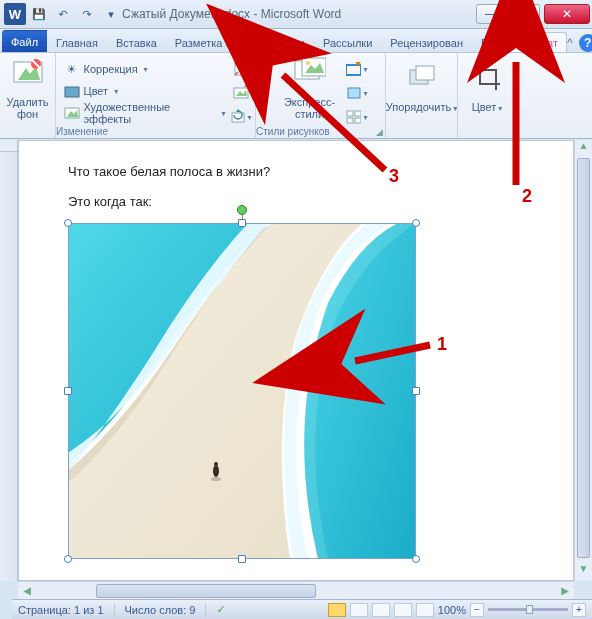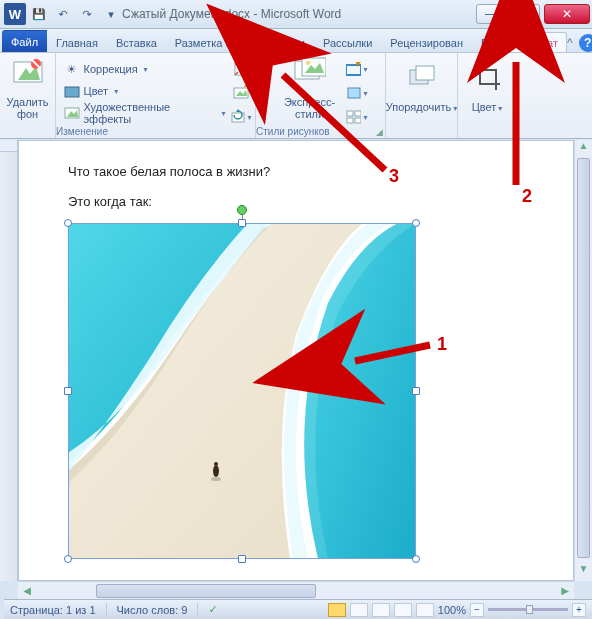--- a/index.html
+++ b/index.html
@@ -64,21 +64,21 @@
 .sel-img-wrap .h-bl { bottom: -4px; left: -4px; }
 .sel-img-wrap .h-br { bottom: -4px; right: -4px; }
 .sel-img-wrap .h-t { top: -4px; left: 50%; transform: translateX(-50%); border-radius: 1px; }
 .sel-img-wrap .h-b { bottom: -4px; left: 50%; transform: translateX(-50%); border-radius: 1px; }
 .sel-img-wrap .h-l { left: -4px; top: 50%; transform: translateY(-50%); border-radius: 1px; }
 .sel-img-wrap .h-r { right: -4px; top: 50%; transform: translateY(-50%); border-radius: 1px; }
 .sel-img-wrap .frame { position: absolute; inset: 0; border: 1px solid #7aa0d8; }
 .beach-svg { width: 100%; height: 100%; display: block; }
 
 
-.status { position: absolute; left: 4px; right: 0; bottom: 0; height: 20px; background: linear-gradient(#e8f0fa,#cfd9ea); border-top: 1px solid #a8b8c8; display: flex; align-items: center; font-size: 11px; color: #3a5a8a; padding: 0 6px; gap: 10px; }
+.status { position: absolute; left: 12px; right: 0; bottom: 0; height: 20px; background: linear-gradient(#e8f0fa,#cfd9ea); border-top: 1px solid #a8b8c8; display: flex; align-items: center; font-size: 11px; color: #3a5a8a; padding: 0 6px; gap: 10px; }
 .status .sep { width: 1px; height: 14px; background: #bcd; }
 .status .right { margin-left: auto; display: flex; align-items: center; gap: 4px; }
 .view-btn { width: 18px; height: 14px; border: 1px solid #bcd; background: #f5f8fc; }
 .view-btn.active { background: #ffd76a; border-color: #c8a030; }
 .zoom-slider { display: flex; align-items: center; gap: 4px; }
 .zoom-track { width: 80px; height: 3px; background: #aac; position: relative; }
 .zoom-thumb { position: absolute; left: 38px; top: -3px; width: 7px; height: 9px; background: #e8eef7; border: 1px solid #8aa; }
 .zoom-btn { width: 14px; height: 14px; border: 1px solid #bcd; background: #f5f8fc; display: flex; align-items: center; justify-content: center; font-size: 10px; line-height: 1; }
 
 

